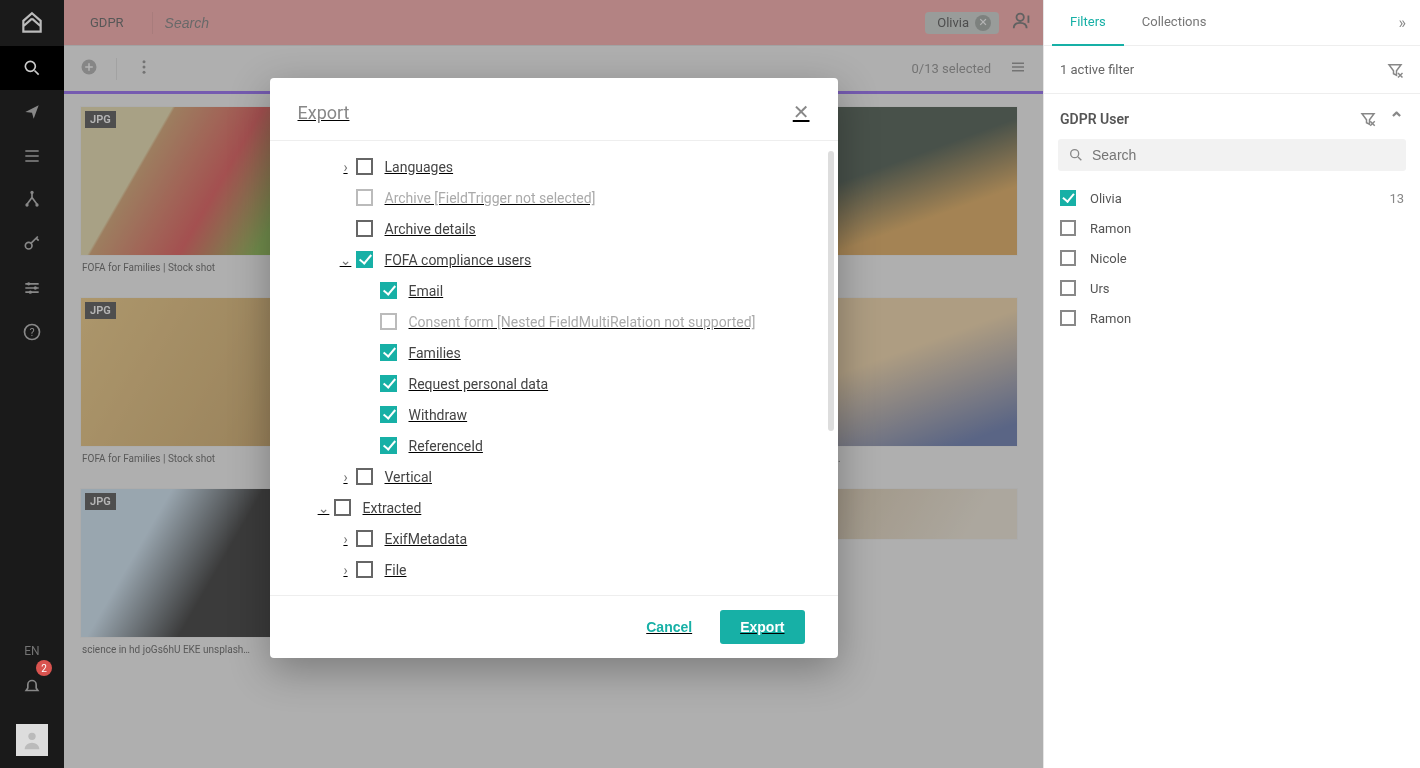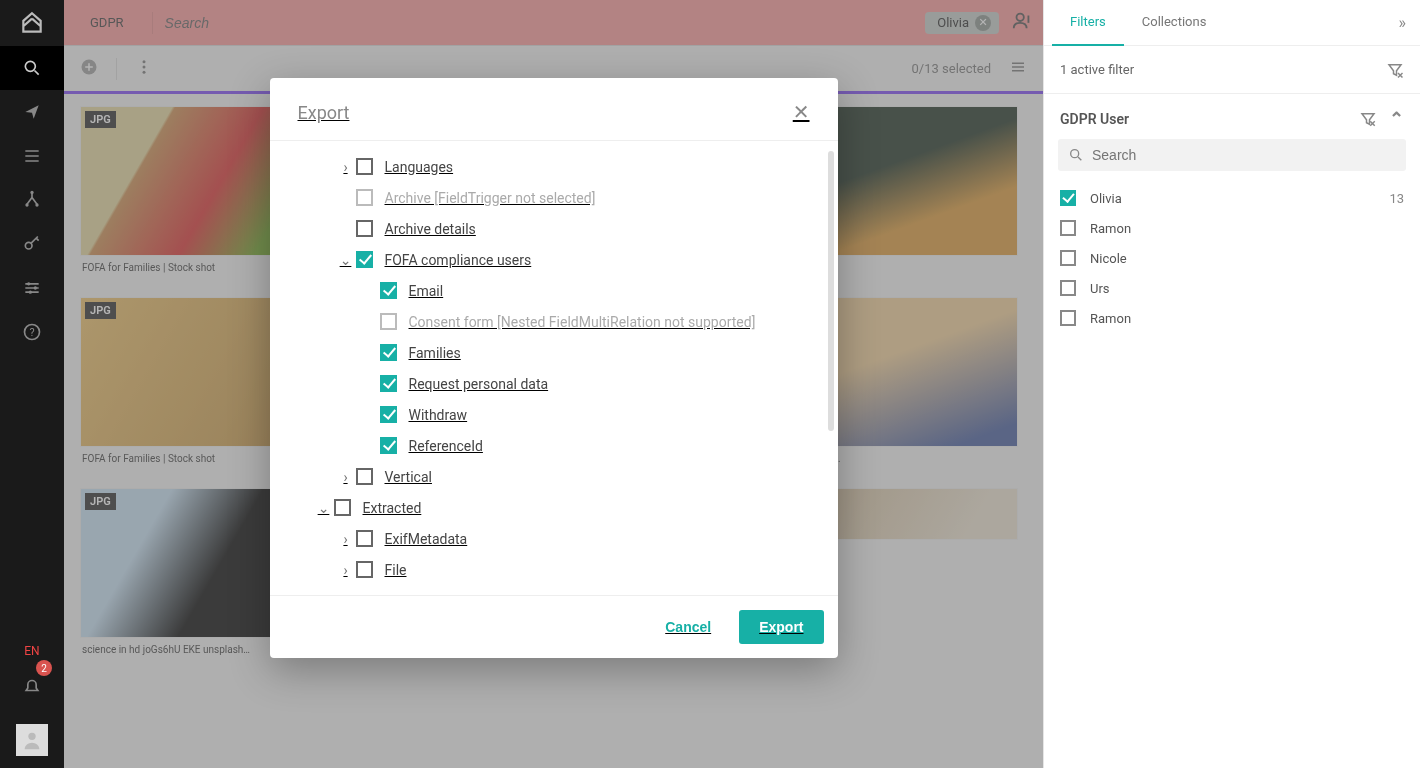--- a/index.html
+++ b/index.html
@@ -5,21 +5,21 @@
 * { box-sizing: border-box; margin: 0; padding: 0; }
 html, body { width: 1420px; height: 768px; font-family: -apple-system, BlinkMacSystemFont, "Segoe UI", Roboto, Arial, sans-serif; overflow: hidden; background:#f5f5f5;}
 body { display:flex; }
 
 
 .leftbar { width:64px; background:#1a1a1a; display:flex; flex-direction:column; align-items:center; color:#888; }
 .leftbar .logo { width:64px; height:46px; display:flex; align-items:center; justify-content:center; }
 .leftbar .nav-item { width:64px; height:44px; display:flex; align-items:center; justify-content:center; cursor:pointer; position:relative;}
 .leftbar .nav-item.active { background:#000; color:#ccc;}
 .leftbar .spacer { flex:1; }
-.leftbar .lang { font-size:12px; color:#ef4444; margin-bottom:8px;}
+.leftbar .lang { font-size:12px; color:#737373; margin-bottom:8px;}
 .leftbar .bell { position:relative; margin-bottom:14px;}
 .leftbar .bell .badge { position:absolute; top:-6px; right:12px; background:#d9534f; color:#fff; border-radius:50%; font-size:10px; width:16px; height:16px; display:flex; align-items:center; justify-content:center;}
 .leftbar .avatar { width:32px; height:32px; background:#ddd; margin-bottom:12px; display:flex; align-items:center; justify-content:center;}
 .leftbar svg { width:20px; height:20px; fill:#888; }
 .leftbar .logo svg { width:26px; height:26px; fill:none; stroke:#bbb; stroke-width:2;}
 .topbar { height:46px; background:#fca5a5; display:flex; align-items:center; padding:0 10px; gap:12px; border-bottom:1px solid #ddd;}
 .topbar .crumb { font-size:13px; color:#555; padding:0 16px; }
 .topbar .searchbox { flex:1; }
 .topbar .searchbox input { width:100%; border:none; background:transparent; font-size:14px; color:#666; font-style:italic; outline:none;}
 .topbar .chip { background:#ccd1ce; padding:3px 8px 3px 12px; border-radius:4px; display:flex; align-items:center; gap:6px; font-size:13px; color:#444;}
@@ -79,21 +79,21 @@
 .modal-body::after{content:"";position:absolute;right:4px;top:10px;width:6px;height:280px;background:#ddd;border-radius:3px;}
 .tree-row { display:flex; align-items:center; padding:7px 18px 7px 0; font-size:14px; color:#444; }
 .tree-row .expander{width:20px;display:inline-flex;justify-content:center;color:#777;cursor:pointer;}
 .tree-row .cb{width:17px;height:17px;border:2px solid #666;margin-right:12px;cursor:pointer;flex-shrink:0;}
 .tree-row .cb.on{background:#17b0a6;border-color:#17b0a6;position:relative;}
 .tree-row .cb.on::after{content:"";position:absolute;left:4px;top:-1px;width:5px;height:10px;border:solid #fff;border-width:0 2px 2px 0;transform:rotate(40deg);}
 .tree-row .cb.dis{border-color:#bbb;cursor:default;}
 .tree-row.dis{color:#aaa;}
 .ind1{padding-left:44px;} .ind2{padding-left:68px;} .ind0{padding-left:22px;}
 .ind1 .expander:empty, .ind2 .expander:empty, .ind0 .expander:empty{width:20px;}
-.modal-foot { padding:14px 14px; display:flex; justify-content:flex-end; gap:18px; border-top:1px solid #eee;}
+.modal-foot { padding:14px 33px; display:flex; justify-content:flex-end; gap:18px; border-top:1px solid #eee;}
 .btn-text{background:none;border:none;color:#17b0a6;font-size:14px;font-weight:600;padding:8px 10px;cursor:pointer;}
 .btn-primary{background:#17b0a6;border:none;color:#fff;font-size:14px;font-weight:600;padding:9px 20px;border-radius:3px;cursor:pointer;}
 
 
 .main-area{position:relative; flex:1; display:flex;}
 .main-content{flex:1; display:flex; flex-direction:column; position:relative;}
 </style>
 </head>
 <body>
 

